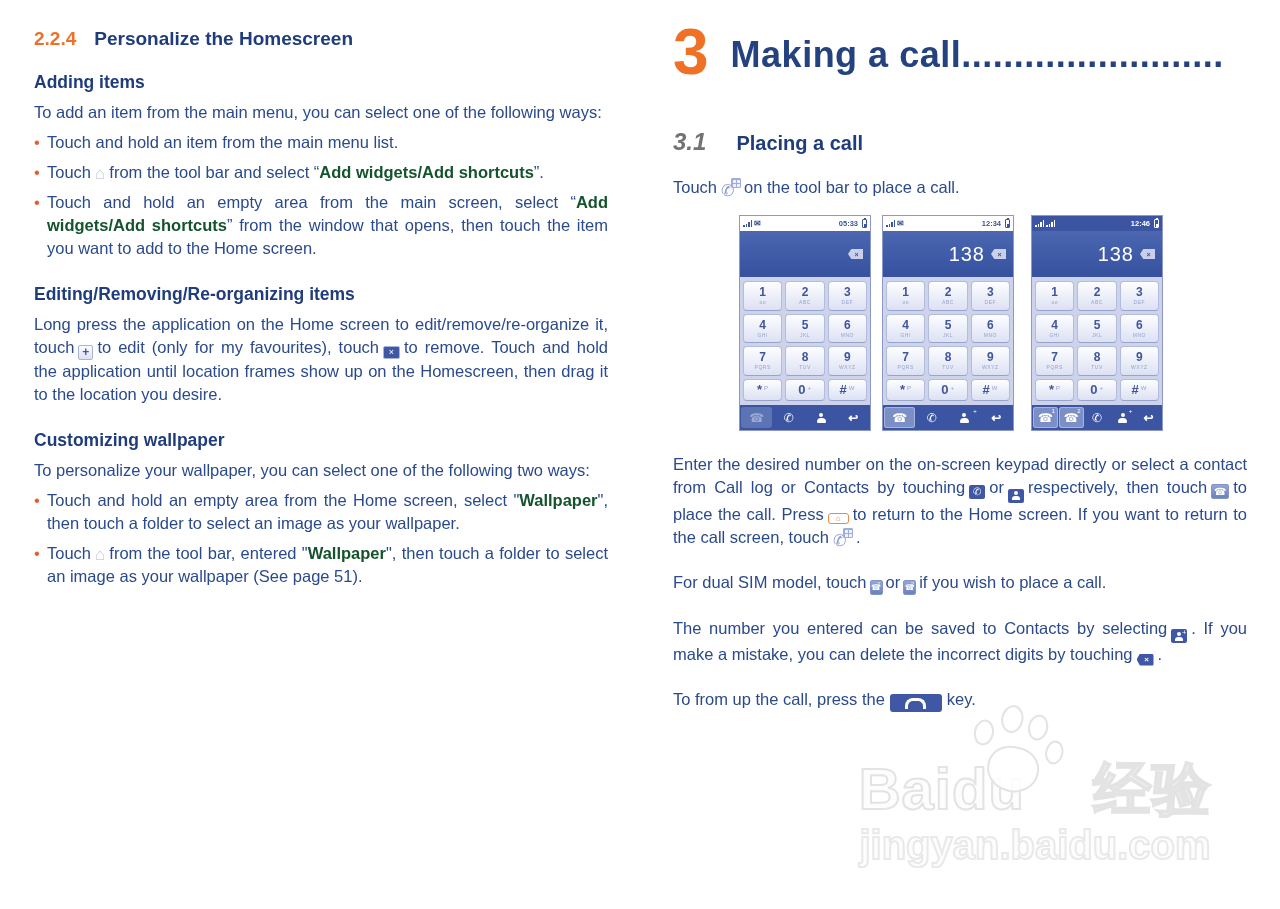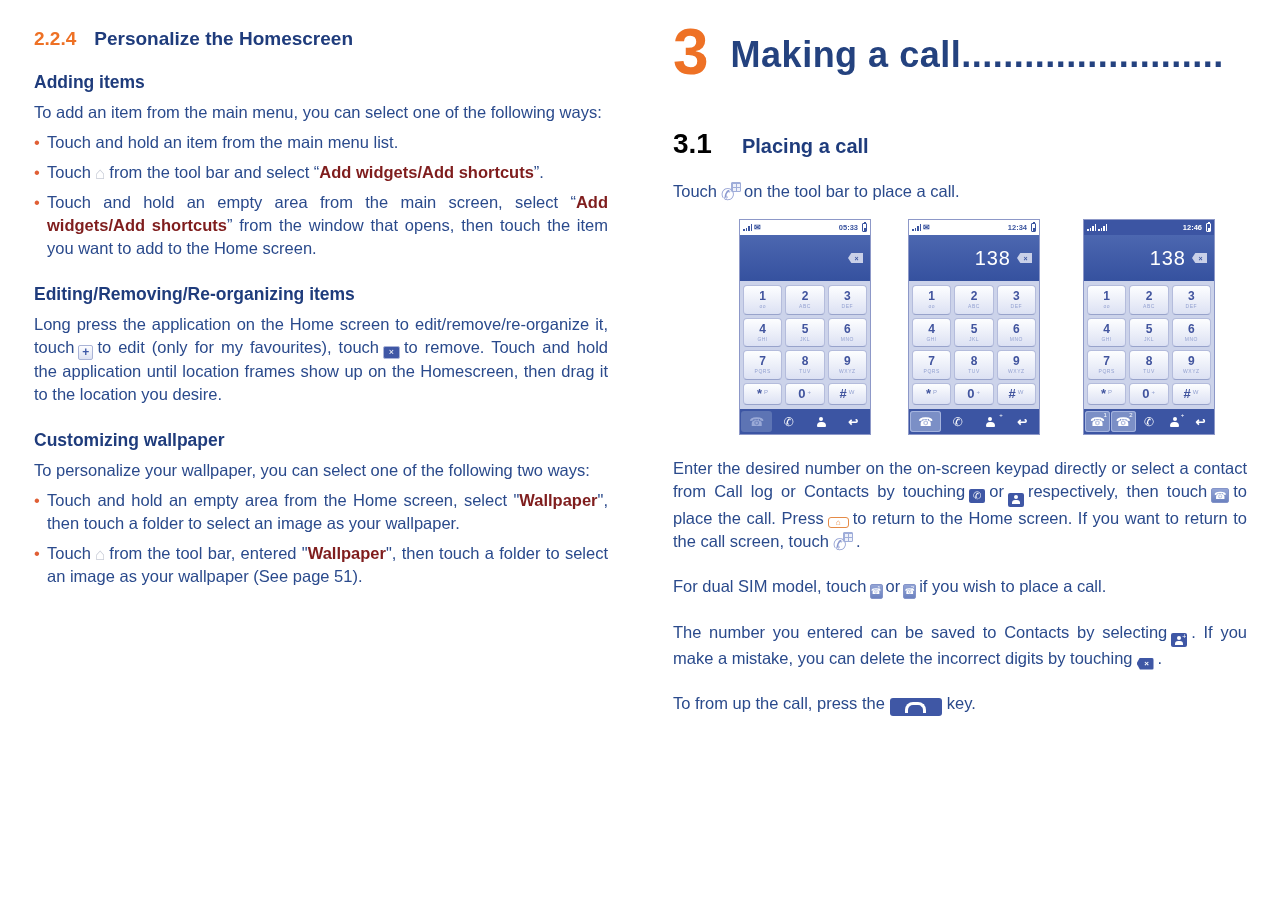--- a/index.html
+++ b/index.html
@@ -5,41 +5,41 @@
   * { margin:0; padding:0; box-sizing:border-box; }
   html,body { background:#ffffff; }
   body { font-family:"Liberation Sans", sans-serif; color:#2a4a8c; }
   .page { position:relative; width:1280px; height:909px; background:#fff; overflow:hidden; }
 
   
   .colL { position:absolute; left:34px; top:28px; width:574px; }
   .colR { position:absolute; left:673px; top:22px; width:574px; }
 
   .body-p { font-size:16.5px; line-height:23px; text-align:justify; color:#2a4a8c; }
-  b.bold { font-weight:bold; color:#7f1d1d; }
+  b.bold { font-weight:bold; color:#14532d; }
 
   
   .sec-head { display:flex; gap:18px; align-items:baseline; margin-bottom:22px; }
   .sec-num { color:#ee7125; font-weight:bold; font-size:19px; }
   .sec-ttl { color:#1f3c7c; font-weight:bold; font-size:19px; }
   .sub-h { color:#1f3c7c; font-weight:bold; font-size:17.5px; margin:24px 0 8px; }
   ul.blts { list-style:none; margin-top:6px; }
   ul.blts li { position:relative; padding-left:13px; font-size:16.5px; line-height:23px; text-align:justify; margin-top:7px; }
   ul.blts li::before { content:"•"; position:absolute; left:0; top:0; color:#e05f35; }
 
   .pageno { position:absolute; top:848px; text-align:center; font-size:17px; color:#24427f; }
   .pn-l { left:34px; width:574px; }
   .pn-r { left:673px; width:574px; }
 
   
   .chap { display:flex; align-items:flex-start; gap:22px; margin-bottom:46px; }
   .chap-num { color:#ee7125; font-weight:bold; font-size:64px; line-height:60px; }
   .chap-ttl { color:#24427f; font-weight:bold; font-size:36px; line-height:42px; padding-top:12px; letter-spacing:0.5px; white-space:nowrap; overflow:hidden; }
   .sec31 { display:flex; gap:30px; align-items:baseline; margin:0 0 20px; }
-  .sec31 .n { color:#000000; font-weight:bold; font-size:28px; }
+  .sec31 .n { color:#737373; font-weight:bold; font-size:24px;font-style:italic; }
   .sec31 .t { color:#1f3c7c; font-weight:bold; font-size:20px; }
 
   
   .ic { display:inline-block; vertical-align:-2px; }
   .ic-home { color:#c7cbd6; font-size:17px; line-height:14px; margin:0 4px; vertical-align:-1px; }
   .ic-home::before { content:"⌂"; }
   .ic-plus { width:15px; height:15px; border:1px solid #a9b3d6; border-radius:2px;
     background:linear-gradient(#fdfdff,#dce1f2); color:#3d58a6; font-weight:bold; font-size:12px;
     display:inline-flex; align-items:center; justify-content:center; margin:0 4px; vertical-align:-3px; }
   .ic-plus::before { content:"+"; }
@@ -73,21 +73,21 @@
     clip-path:polygon(20% 0,100% 0,100% 100%,20% 100%,0 50%);
     color:#fff; font-size:8px; display:inline-flex; align-items:center; justify-content:center;
     padding-left:3px; margin:0 4px; }
   .ic-bsp::before { content:"×"; font-weight:bold; }
   .ic-hang { width:52px; height:18px; background:#3f57a5; border-radius:3px;
     display:inline-flex; align-items:flex-end; justify-content:center; margin:0 5px; vertical-align:-4px; }
   .ic-hang::before { content:""; width:15px; height:8px; border:3px solid #fff; border-bottom:none;
     border-radius:8px 8px 0 0; margin-bottom:3px; }
 
   
-  .phones { display:flex; margin:16px 0 0 66px; gap:37px;align-items:center; }
+  .phones { display:flex; margin:16px 0 0 66px; gap:11px;align-items:center; }
   .phone { width:132px; height:216px; border:1px solid #8d98c8; background:#ccd3ea; display:flex; flex-direction:column; }
   .phone[data-phone="2"] { margin-left:6px; }
   .ph-status { height:15px; display:flex; align-items:center; gap:2px; padding:0 3px;
     background:#fff; color:#3a549f; font-size:7.5px; font-weight:bold; }
   .phone.darkbar .ph-status { background:#3c55a3; color:#fff; }
   .ph-status .spacer { flex:1; }
   .sig { display:inline-flex; align-items:flex-end; gap:1px; height:7px; }
   .sig i { width:1.5px; background:currentColor; display:block; }
   .sig i:nth-child(1){height:2px} .sig i:nth-child(2){height:3.5px} .sig i:nth-child(3){height:5px} .sig i:nth-child(4){height:7px}
   .msg { font-size:8px; line-height:8px; }
@@ -446,14 +446,27 @@
       <span>The number you entered can be saved to Contacts by selecting</span><span class="ic ic-navy ic-person">
           <i class="plus">+</i>
         </span><span>. If you make a mistake, you can delete the incorrect digits by touching</span><span class="ic ic-bsp"></span><span>.</span>
     </p>
 
     <p class="body-p">
       <span>To from up the call, press the</span><span class="ic ic-hang"></span><span>key.</span>
     </p>
   </div>
 
+  <div class="wm">
+    <div class="l1">
+      <span>Baidu</span>&nbsp;&nbsp;&nbsp;&nbsp;<span>经验</span>
+      <span class="paw">
+          <i class="t1"></i>
+          <i class="t2"></i>
+          <i class="t3"></i>
+          <i class="t4"></i>
+          <i class="pad"></i>
+        </span>
+    </div>
+    <div class="l2">jingyan.baidu.com</div>
+  </div>
 
 </div>
 
 </body></html>

